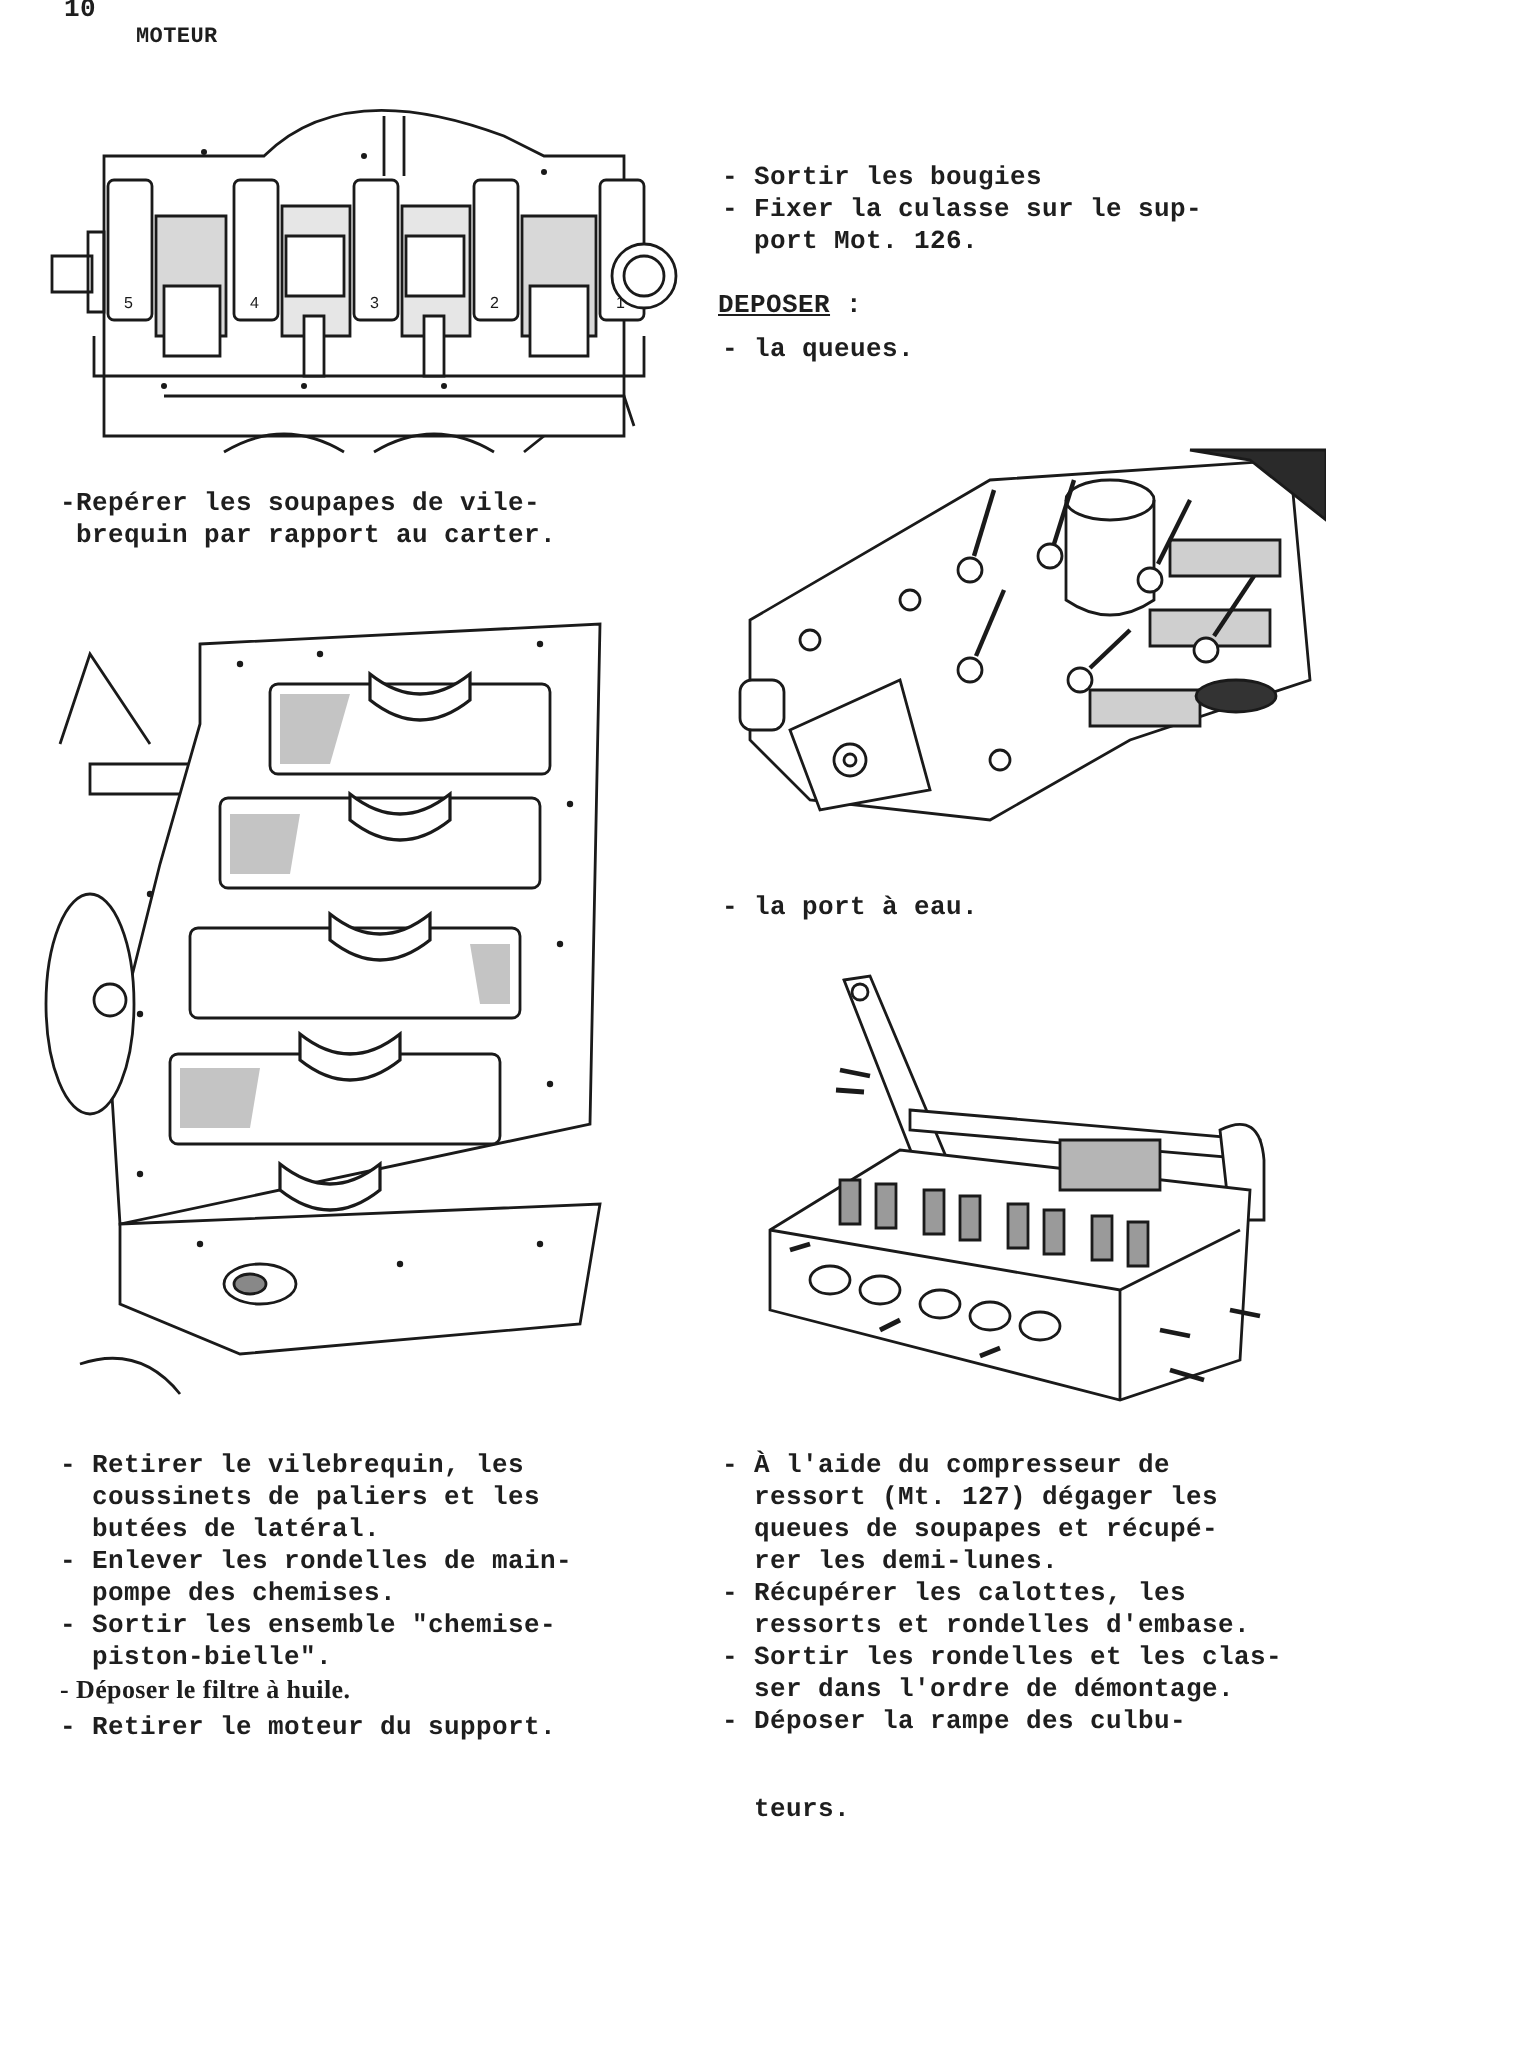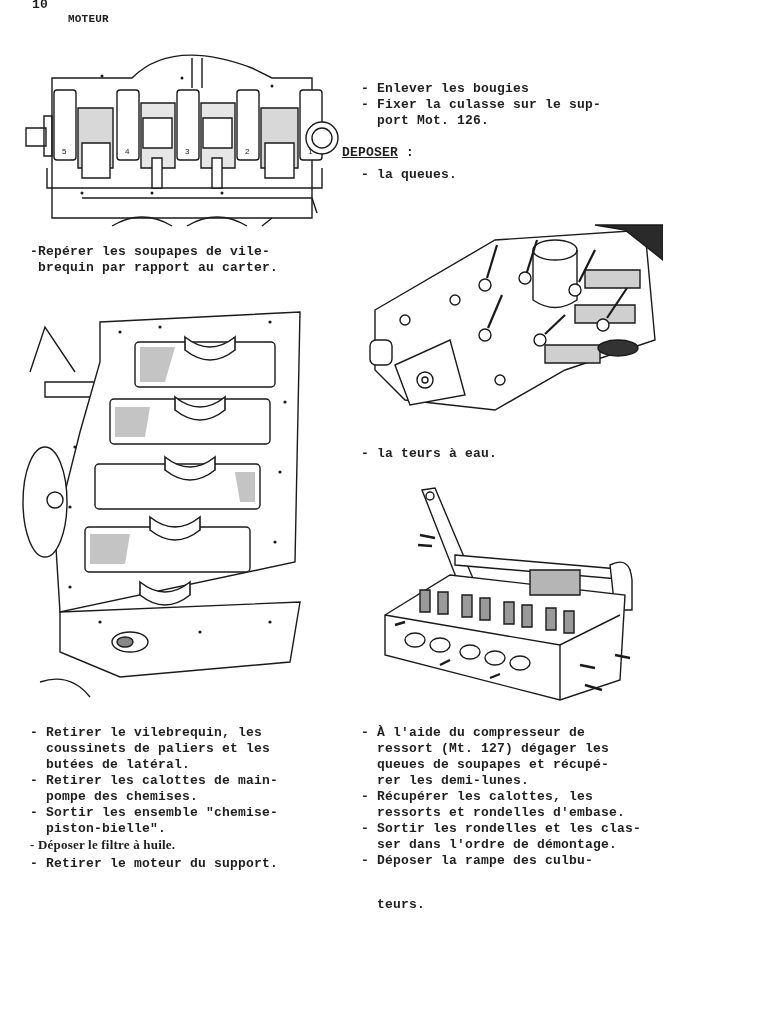--- a/index.html
+++ b/index.html
@@ -60,24 +60,24 @@
     <g fill="#1a1a1a" stroke="none" font-family="Liberation Sans, sans-serif" font-size="8">
       <text x="40" y="106">5</text>
       <text x="103" y="106">4</text>
       <text x="163" y="106">3</text>
       <text x="223" y="106">2</text>
       <text x="286" y="106">1</text>
     </g>
   </svg>
 </div>
 
-<div class="t" style="left:361px; top:81px;">- Enlever les bougies</div>
+<div class="t" style="left:361px; top:81px;">- Sortir les bougies</div>
 <div class="t" style="left:361px; top:97px;">- Fixer la culasse sur le sup-</div>
 <div class="t" style="left:361px; top:113px;">  port Mot. 126.</div>
-<div class="t" style="left:342px; top:145px;"><span class="u">DEPOSER</span><span> :</span></div>
+<div class="t" style="left:359px; top:145px;"><span class="u">DEPOSER</span><span> :</span></div>
 <div class="t" style="left:361px; top:167px;">- la queues.</div>
 
 <div class="t" style="left:30px; top:244px;">-Repérer les soupapes de vile-</div>
 <div class="t" style="left:30px; top:260px;"> brequin par rapport au carter.</div>
 
 <div class="fig" style="left:365px; top:220px; width:298px; height:192px;">
   <svg viewBox="0 0 298 192" preserveAspectRatio="none" fill="none" stroke="#1a1a1a" stroke-width="1.4">
     <path d="M10 90 L130 20 L280 10 L290 120 L200 150 L130 190 L40 180 L10 150 Z" fill="#fff"></path>
     <path d="M230 5 L298 5 L298 40 L260 10 Z" fill="#2a2a2a"></path>
     <ellipse cx="190" cy="30" rx="22" ry="10" fill="#fff"></ellipse>
@@ -152,21 +152,21 @@
         <circle cx="70" cy="205" r="1.6"></circle>
         <circle cx="70" cy="285" r="1.6"></circle>
       <circle cx="100" cy="320" r="1.6"></circle>
         <circle cx="200" cy="330" r="1.6"></circle>
         <circle cx="270" cy="320" r="1.6"></circle>
     </g>
     <path d="M40 380 Q70 370 90 395"></path>
   </svg>
 </div>
 
-<div class="t" style="left:361px; top:446px;">- la teurs à eau.</div>
+<div class="t" style="left:361px; top:446px;">- la port à eau.</div>
 
 <div class="fig" style="left:380px; top:480px; width:262px; height:222px;">
   <svg viewBox="0 0 262 222" preserveAspectRatio="none" fill="none" stroke="#1a1a1a" stroke-width="1.4">
     <path d="M42 10 L55 8 L100 115 L85 120 Z" fill="#fff"></path>
     <circle cx="50" cy="16" r="4"></circle>
     <path d="M75 75 L250 90 L250 100 L75 85 Z" fill="#fff"></path>
     <path d="M230 85 Q250 75 252 100 L252 130 L235 130 Z" fill="#fff"></path>
     <path d="M5 135 L70 95 L245 115 L240 200 L180 220 L5 175 Z" fill="#fff"></path>
     <path d="M5 135 L180 165 L240 135"></path>
     <path d="M180 165 L180 220"></path>
@@ -198,21 +198,21 @@
       <path d="M40 55 L55 58"></path>
         <path d="M38 65 L52 66"></path>
     </g>
   </svg>
 </div>
 
 <div>
   <div class="t" style="left:30px; top:725px;">- Retirer le vilebrequin, les</div>
   <div class="t" style="left:30px; top:741px;">  coussinets de paliers et les</div>
   <div class="t" style="left:30px; top:757px;">  butées de latéral.</div>
-  <div class="t" style="left:30px; top:773px;">- Retirer les calottes de main-</div>
+  <div class="t" style="left:30px; top:773px;">- Enlever les rondelles de main-</div>
   <div class="t" style="left:30px; top:789px;">  pompe des chemises.</div>
   <div class="t" style="left:30px; top:805px;">- Sortir les ensemble "chemise-</div>
   <div class="t" style="left:30px; top:821px;">  piston-bielle".</div>
   <div class="t" style="left:30px; top:837px;font-family:Liberation Serif, serif;">- Déposer le filtre à huile.</div>
   <div class="t" style="left:30px; top:856px;">- Retirer le moteur du support.</div>
 </div>
 
 <div>
   <div class="t" style="left:361px; top:725px;">- À l'aide du compresseur de</div>
   <div class="t" style="left:361px; top:741px;">  ressort (Mt. 127) dégager les</div>

